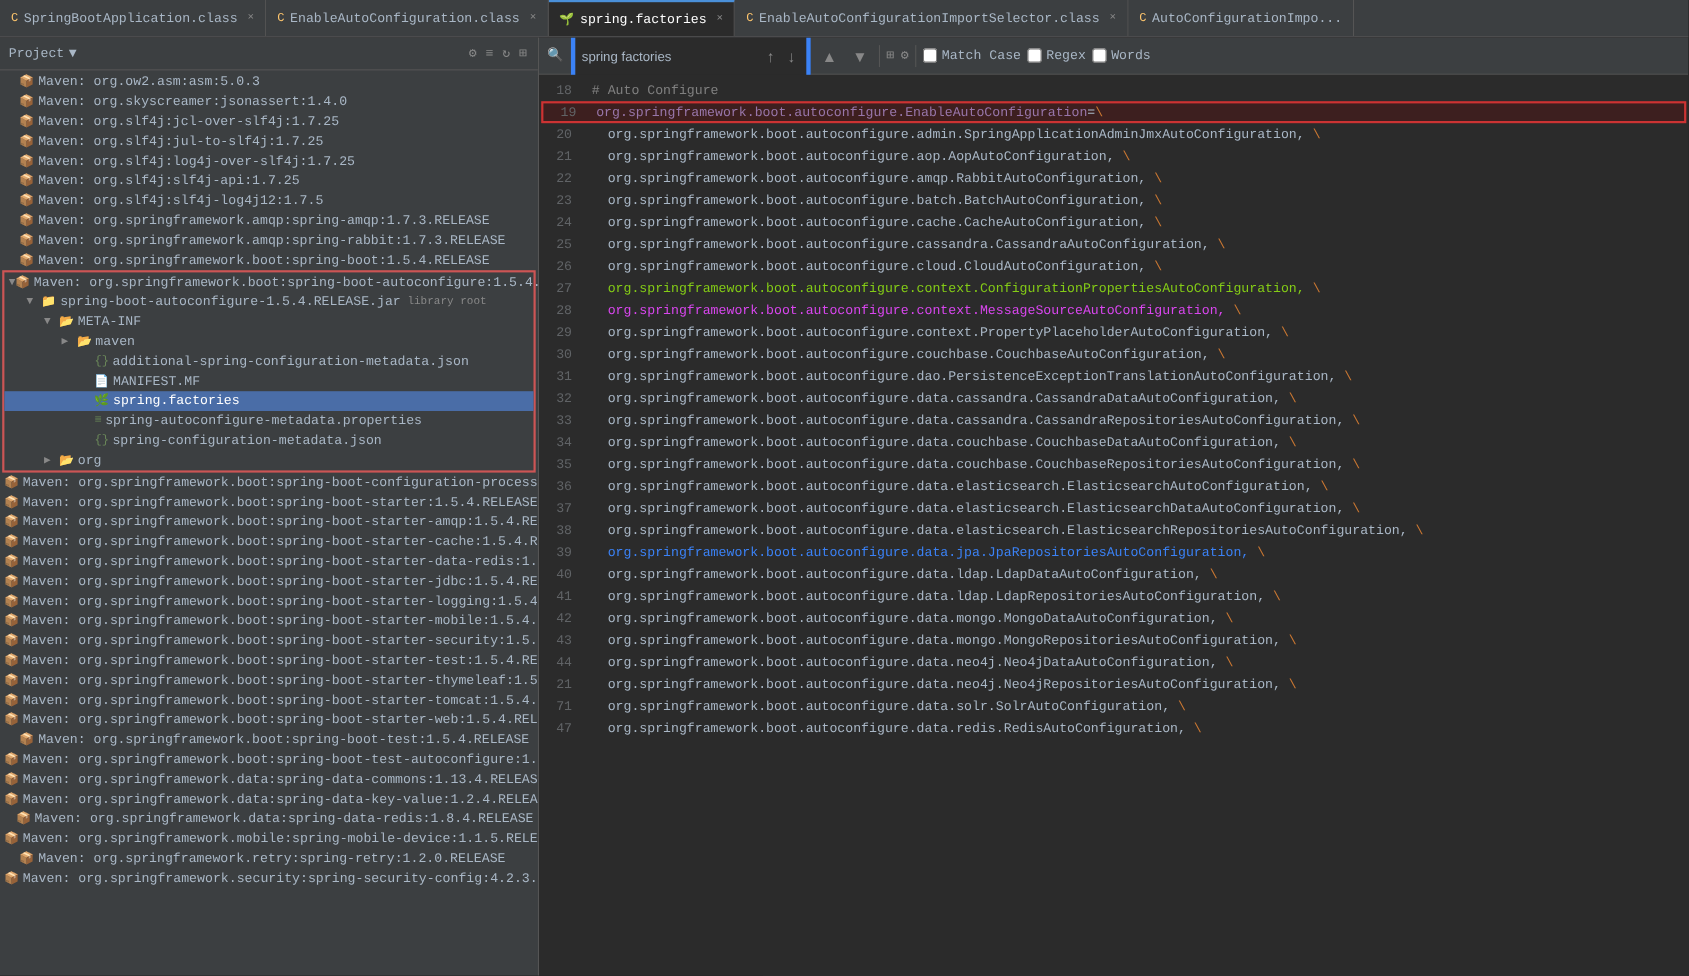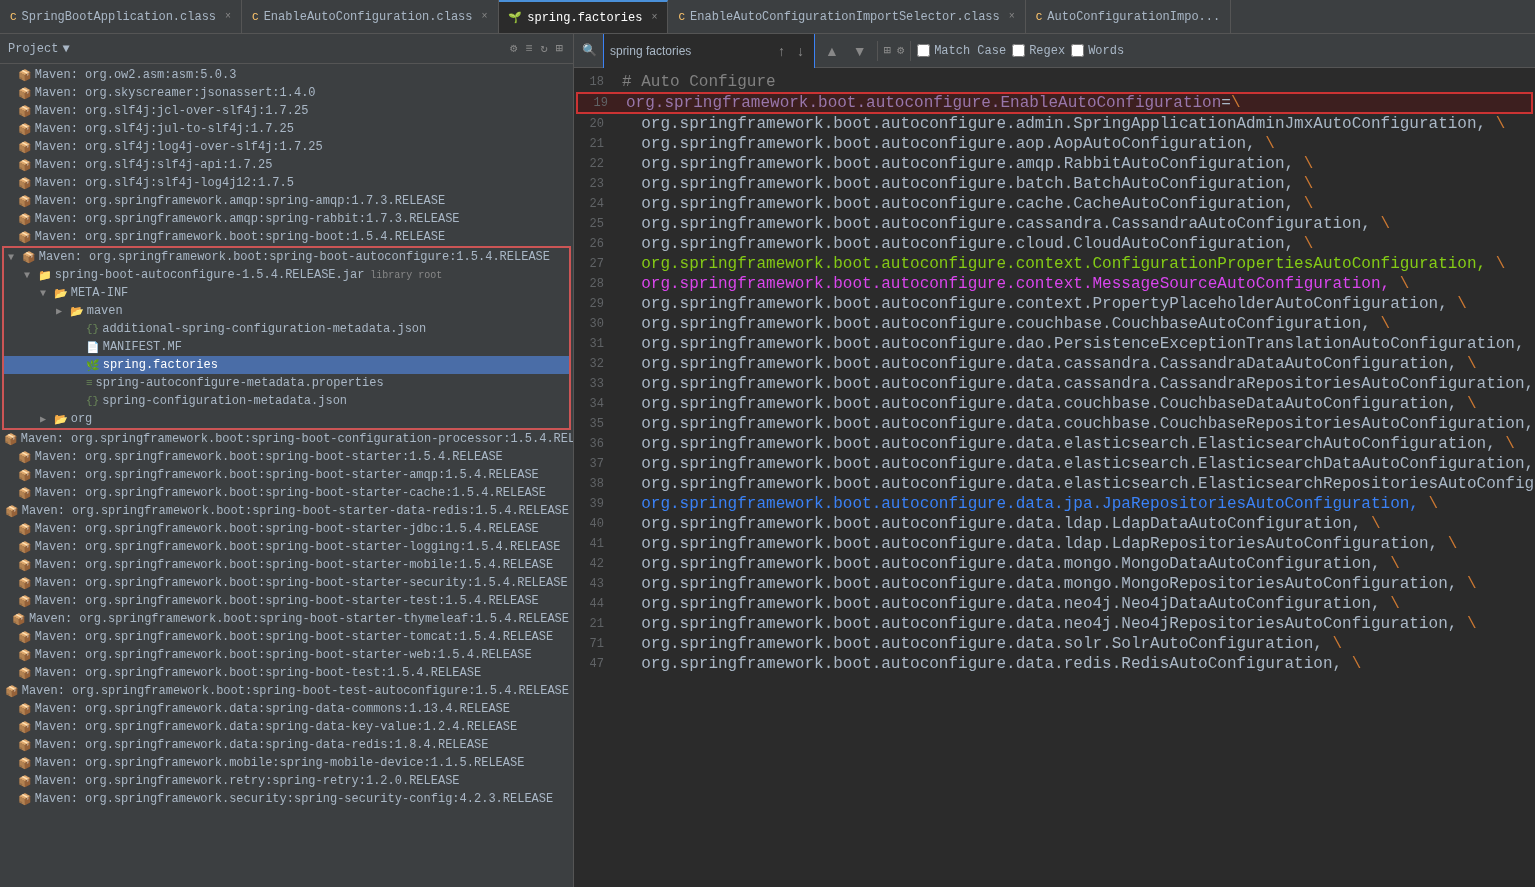--- a/index.html
+++ b/index.html
@@ -57,21 +57,21 @@
 
     
     .main-layout {
       display: flex;
       flex: 1;
       overflow: hidden;
     }
 
     
     .left-panel {
-      width: 574px;
+      width: 490px;
       flex-shrink: 0;
       background: #3c3f41;
       border-right: 1px solid #555;
       display: flex;
       flex-direction: column;
       overflow: hidden;
     }
 
     
     .project-header {
@@ -154,21 +154,21 @@
       border-bottom: 1px solid #555;
       height: 34px;
       padding: 0 8px;
       gap: 6px;
       flex-shrink: 0;
     }
     .search-input-wrapper {
       display: flex;
       align-items: center;
       background: #2b2b2b;
-      border: 1px solid #3b82f6;
+      border: 4px solid #3b82f6;
       padding: 14px 6px;
       gap: 4px;
       min-width: 200px;
     }
     .search-input {
       background: transparent;
       border: none;
       color: #a9b7c6;
       font-size: 12px;
       outline: none;
@@ -219,21 +219,21 @@
       padding-right: 10px;
       color: #606366;
       font-size: 12px;
       user-select: none;
       flex-shrink: 0;
     }
     .line-content {
       flex: 1;
       padding-left: 8px;
       white-space: pre;
-      font-size: 16px;
+      font-size: 12px;
       color: #a9b7c6;
     }
 
     .comment-color { color: #808080; }
 
     
     .leaf-icon { color: #6a8759; }
   </style>
 </head>
 <body>

